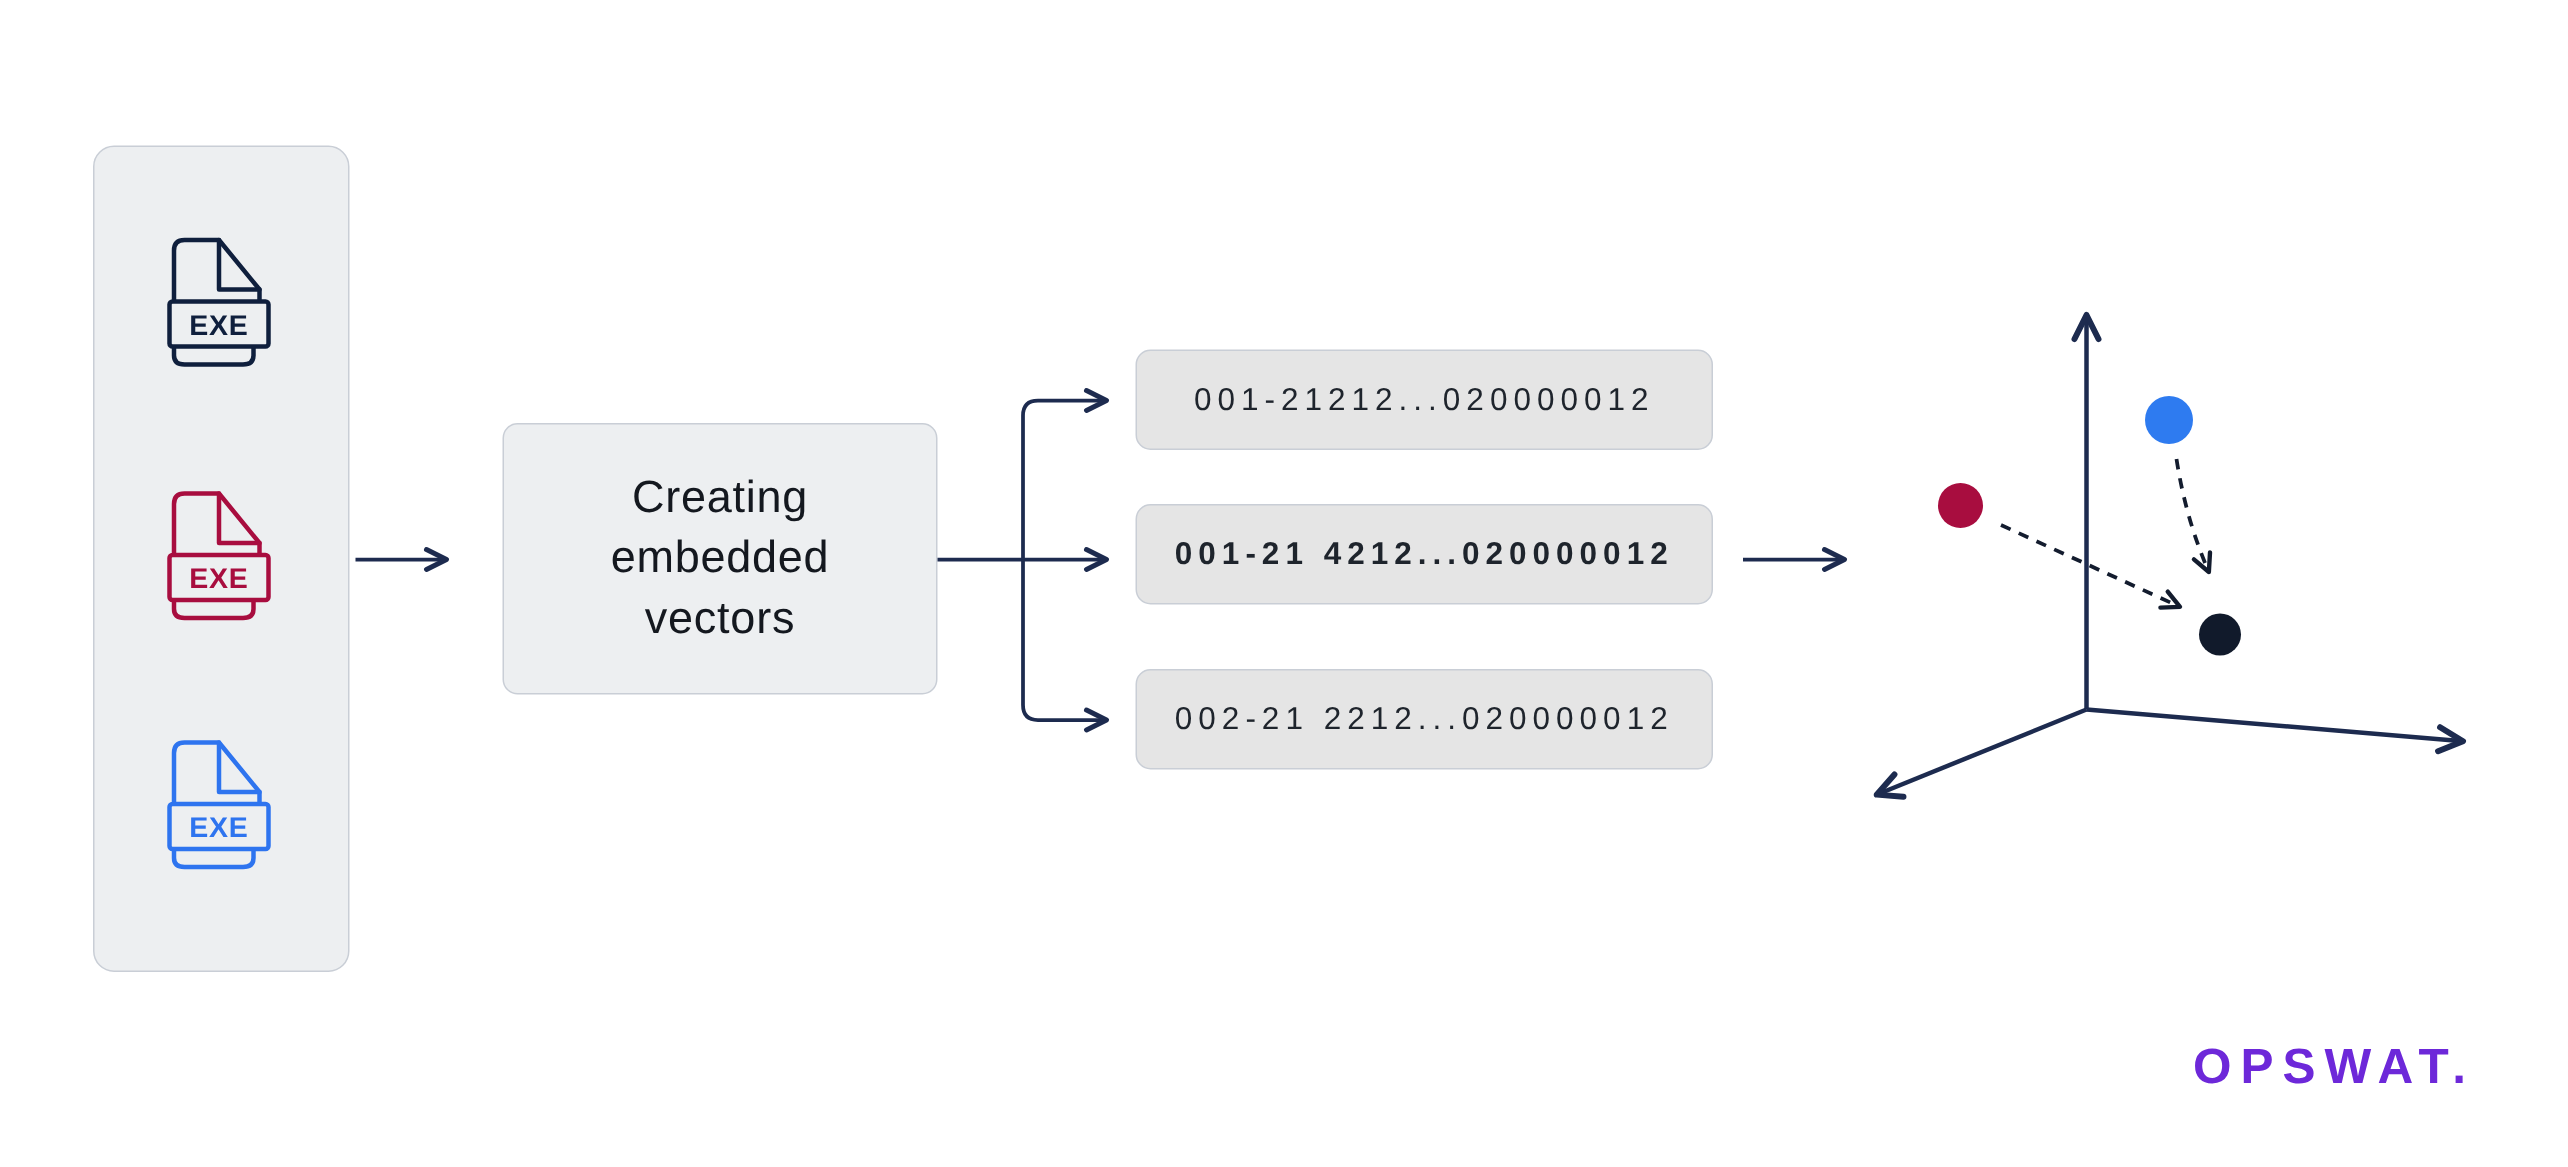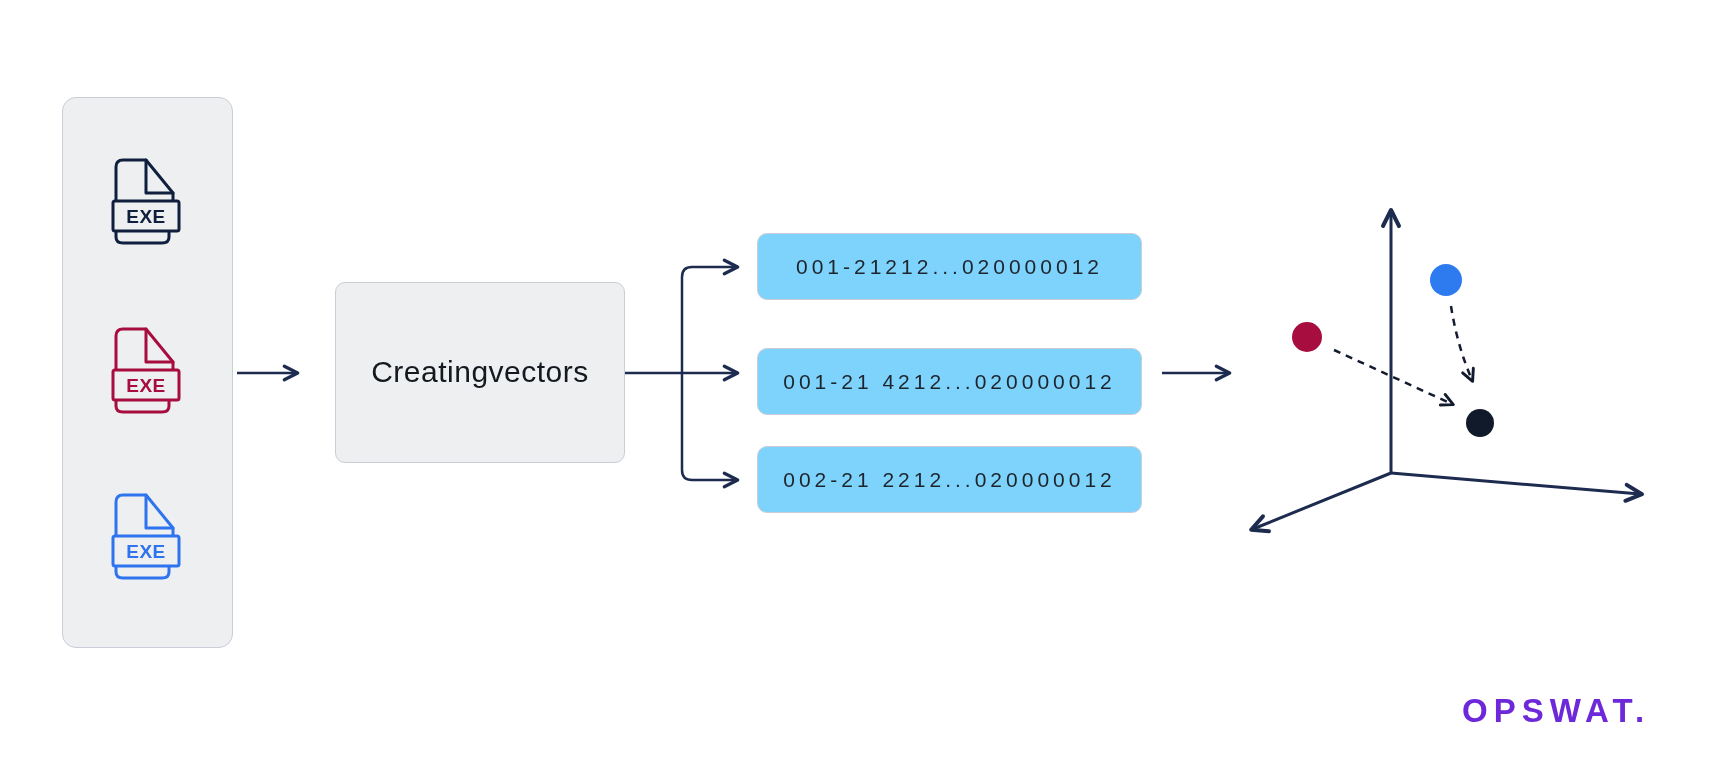--- a/index.html
+++ b/index.html
@@ -20,33 +20,33 @@
   .file-icon.blue{top:490px;}
   .file-icon svg{display:block;width:72px;height:92px;}
   .file-icon text{
     font-family:"Liberation Sans",sans-serif;font-weight:bold;
     font-size:19px;letter-spacing:0.5px;
   }
 
   .process-box{
     position:absolute;left:335px;top:282px;width:290px;height:181px;
     background:#edeff1;border:1.5px solid #c9ced6;border-radius:10px;
-    box-sizing:border-box;display:flex;flex-direction:row;
+    box-sizing:border-box;display:flex;flex-direction:column;
     align-items:center;justify-content:center;
     font-size:30px;line-height:1.35;color:#14181f;letter-spacing:0.5px;
   }
 
   .vector-row{
     position:absolute;left:757px;width:385px;height:67px;
-    background:#7dd3fc;border:1.5px solid #c9ced6;border-radius:10px;
+    background:#e5e5e5;border:1.5px solid #c9ced6;border-radius:10px;
     box-sizing:border-box;display:flex;align-items:center;justify-content:center;
     font-size:21px;letter-spacing:4px;color:#1e242c;white-space:nowrap;
   }
   .vector-row.r1{top:233px;}
-  .vector-row.r2{top:348px;}
+  .vector-row.r2{top:336px;font-weight:bold;}
   .vector-row.r3{top:446px;text-align:center;}
 
   .logo{
     position:absolute;left:1462px;top:690px;width:230px;height:42px;
     display:flex;align-items:center;
     font-size:33px;font-weight:bold;letter-spacing:6px;color:#6d28d9;
   }
 </style>
 </head>
 <body>
@@ -80,20 +80,21 @@
       <path d="M7,46 L7,12 Q7,5 14,5 L37,5 L64,38 L64,46"></path>
       <path d="M37,5 L37,38 L64,38"></path>
       <path d="M7,76 L7,82 Q7,88 14,88 L53,88 Q60,88 60,82 L60,76"></path>
       <rect x="4" y="46" width="66" height="30" rx="2" fill="#edeff1"></rect>
       <text x="37" y="68" text-anchor="middle" fill="currentColor" stroke="none">EXE</text>
     </svg>
   </div>
 
   <div class="process-box">
     <span>Creating</span>
+    <span>embedded</span>
     <span>vectors</span>
   </div>
 
   <div class="vector-row r1">
     <span>001-21212...020000012</span>
   </div>
   <div class="vector-row r2">
     <span>001-21 4212...020000012</span>
   </div>
   <div class="vector-row r3">

